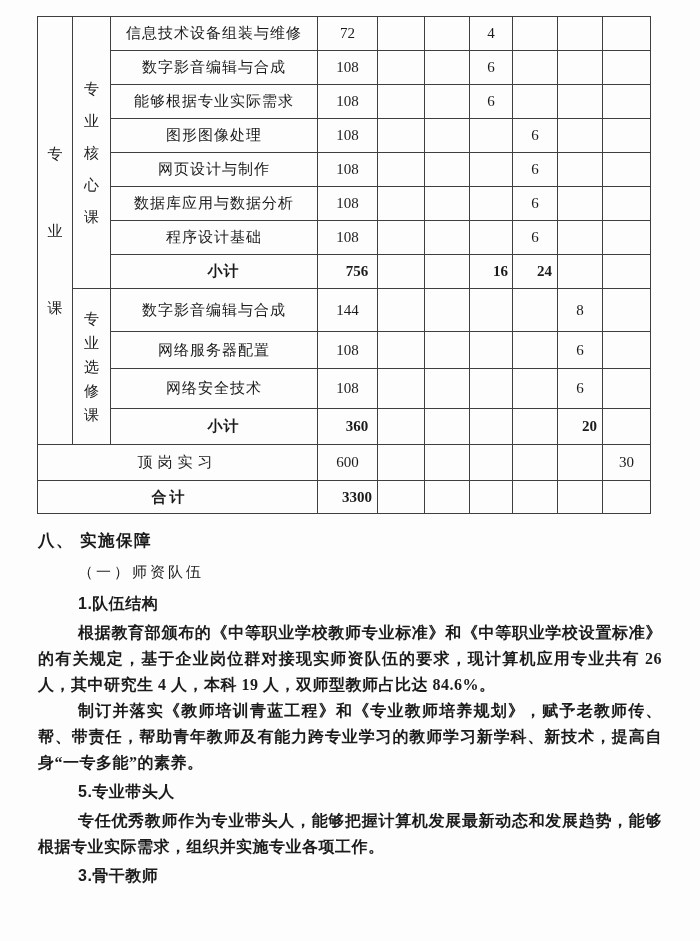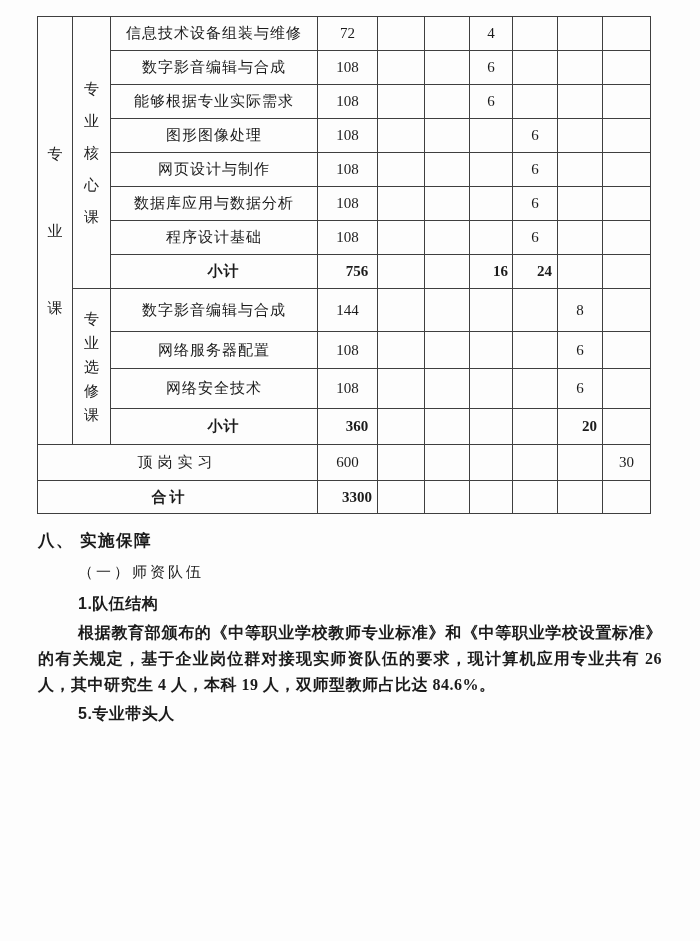--- a/index.html
+++ b/index.html
@@ -264,16 +264,19 @@
         <td class="num"></td>
       </tr>
     </tbody>
   </table>
 
   <div class="content">
     <div class="h-sec">八、 实施保障</div>
     <div class="h-sub">（一）师资队伍</div>
     <div class="h-num">1.队伍结构</div>
     <p class="body-p">根据教育部颁布的《中等职业学校教师专业标准》和《中等职业学校设置标准》的有关规定，基于企业岗位群对接现实师资队伍的要求，现计算机应用专业共有 26 人，其中研究生 4 人，本科 19 人，双师型教师占比达 84.6%。</p>
+    <p class="body-p">制订并落实《教师培训青蓝工程》和《专业教师培养规划》，赋予老教师传、帮、带责任，帮助青年教师及有能力跨专业学习的教师学习新学科、新技术，提高自身“一专多能”的素养。</p>
     <div class="h-num">5.专业带头人</div>
+    <p class="body-p">专任优秀教师作为专业带头人，能够把握计算机发展最新动态和发展趋势，能够根据专业实际需求，组织并实施专业各项工作。</p>
+    <div class="h-num">3.骨干教师</div>
   </div>
 
 </div>
 
 </body></html>

